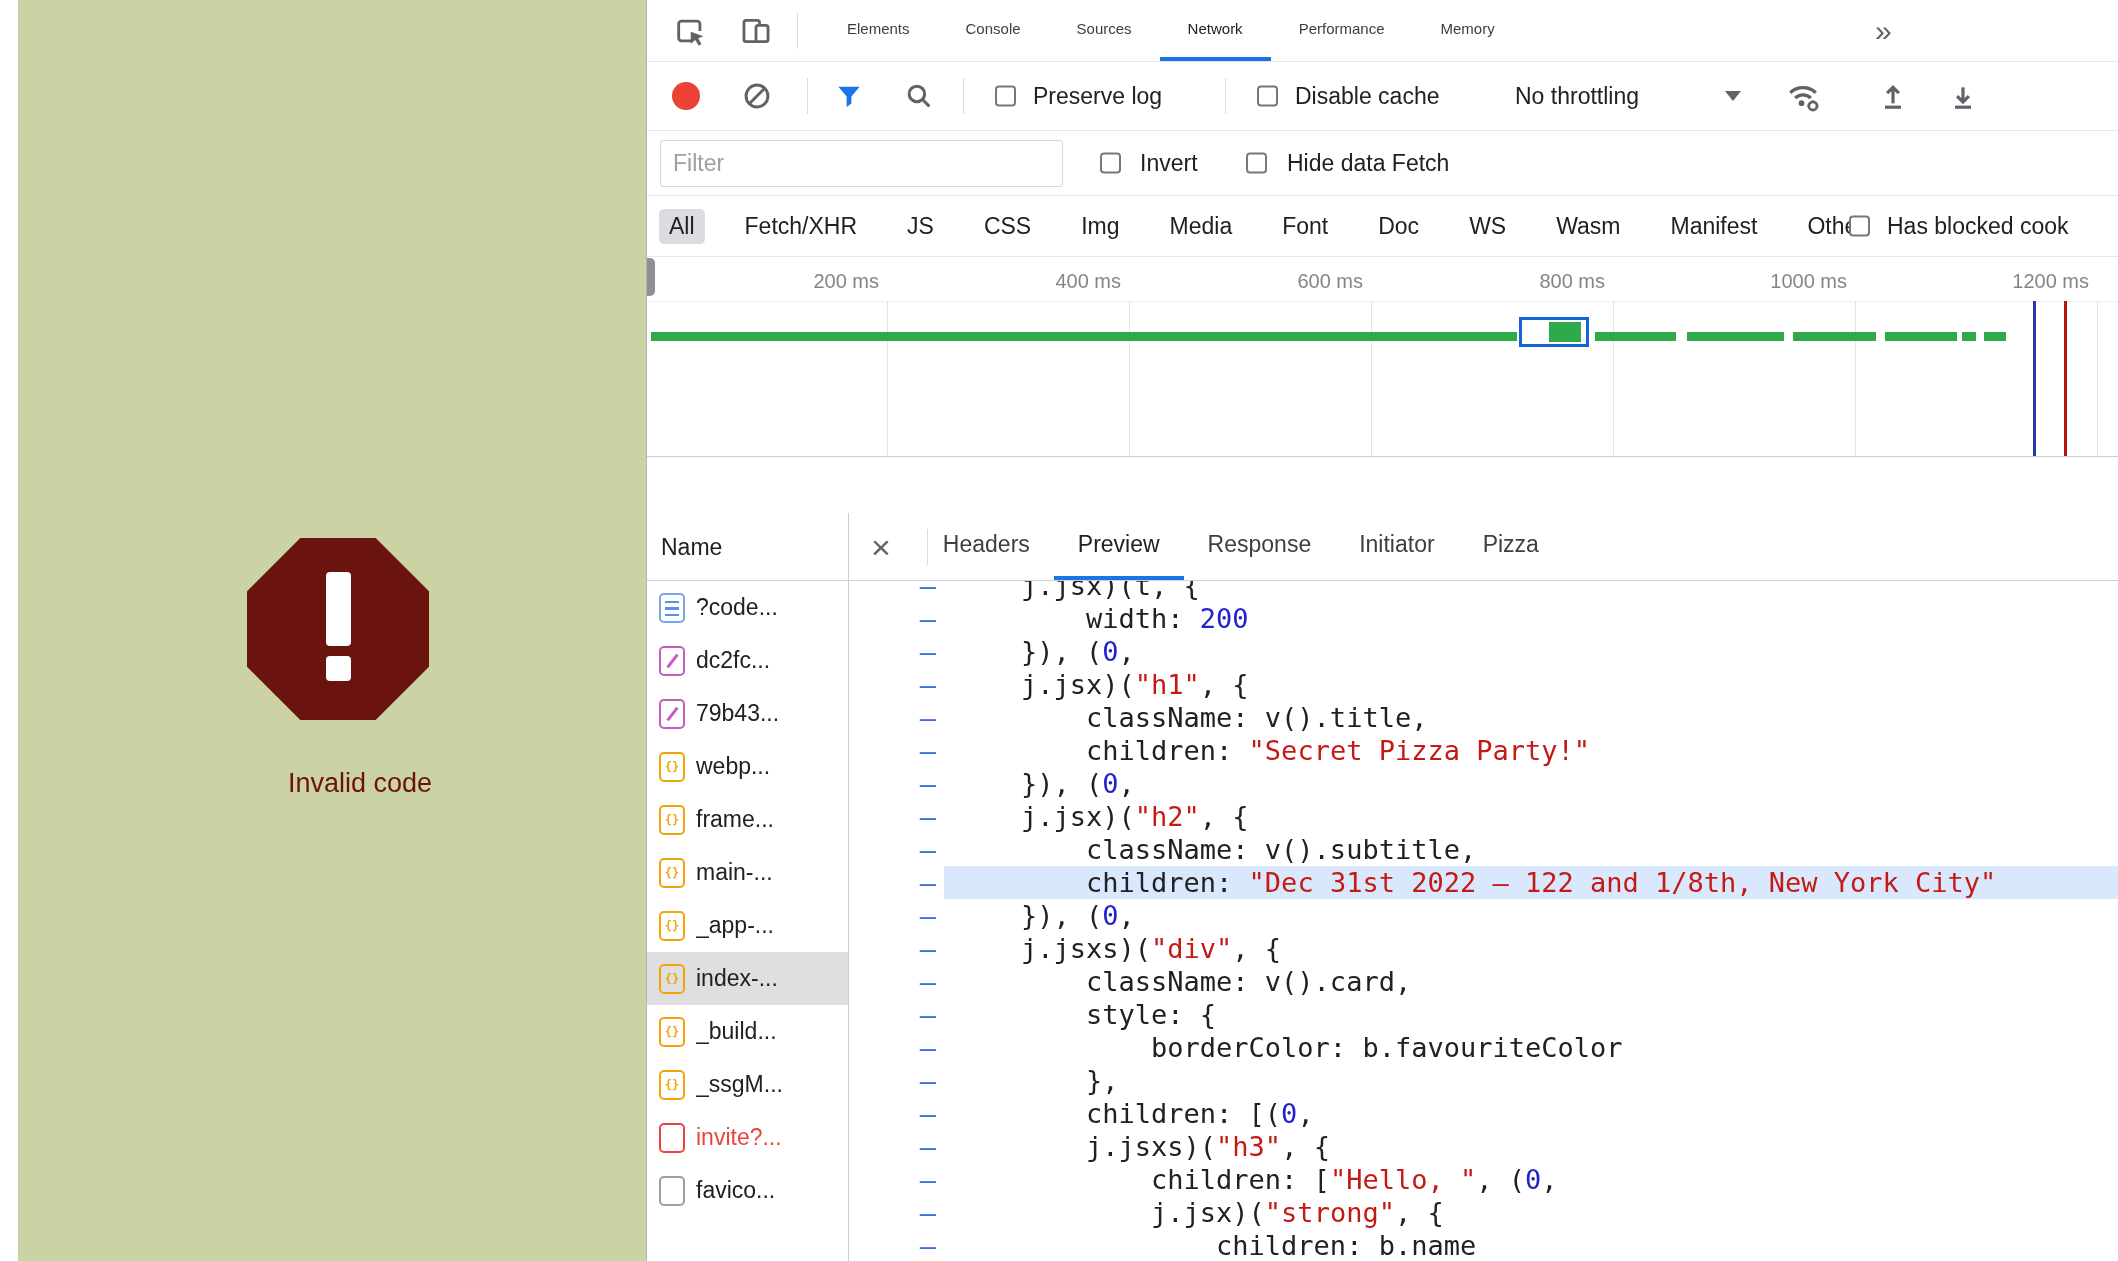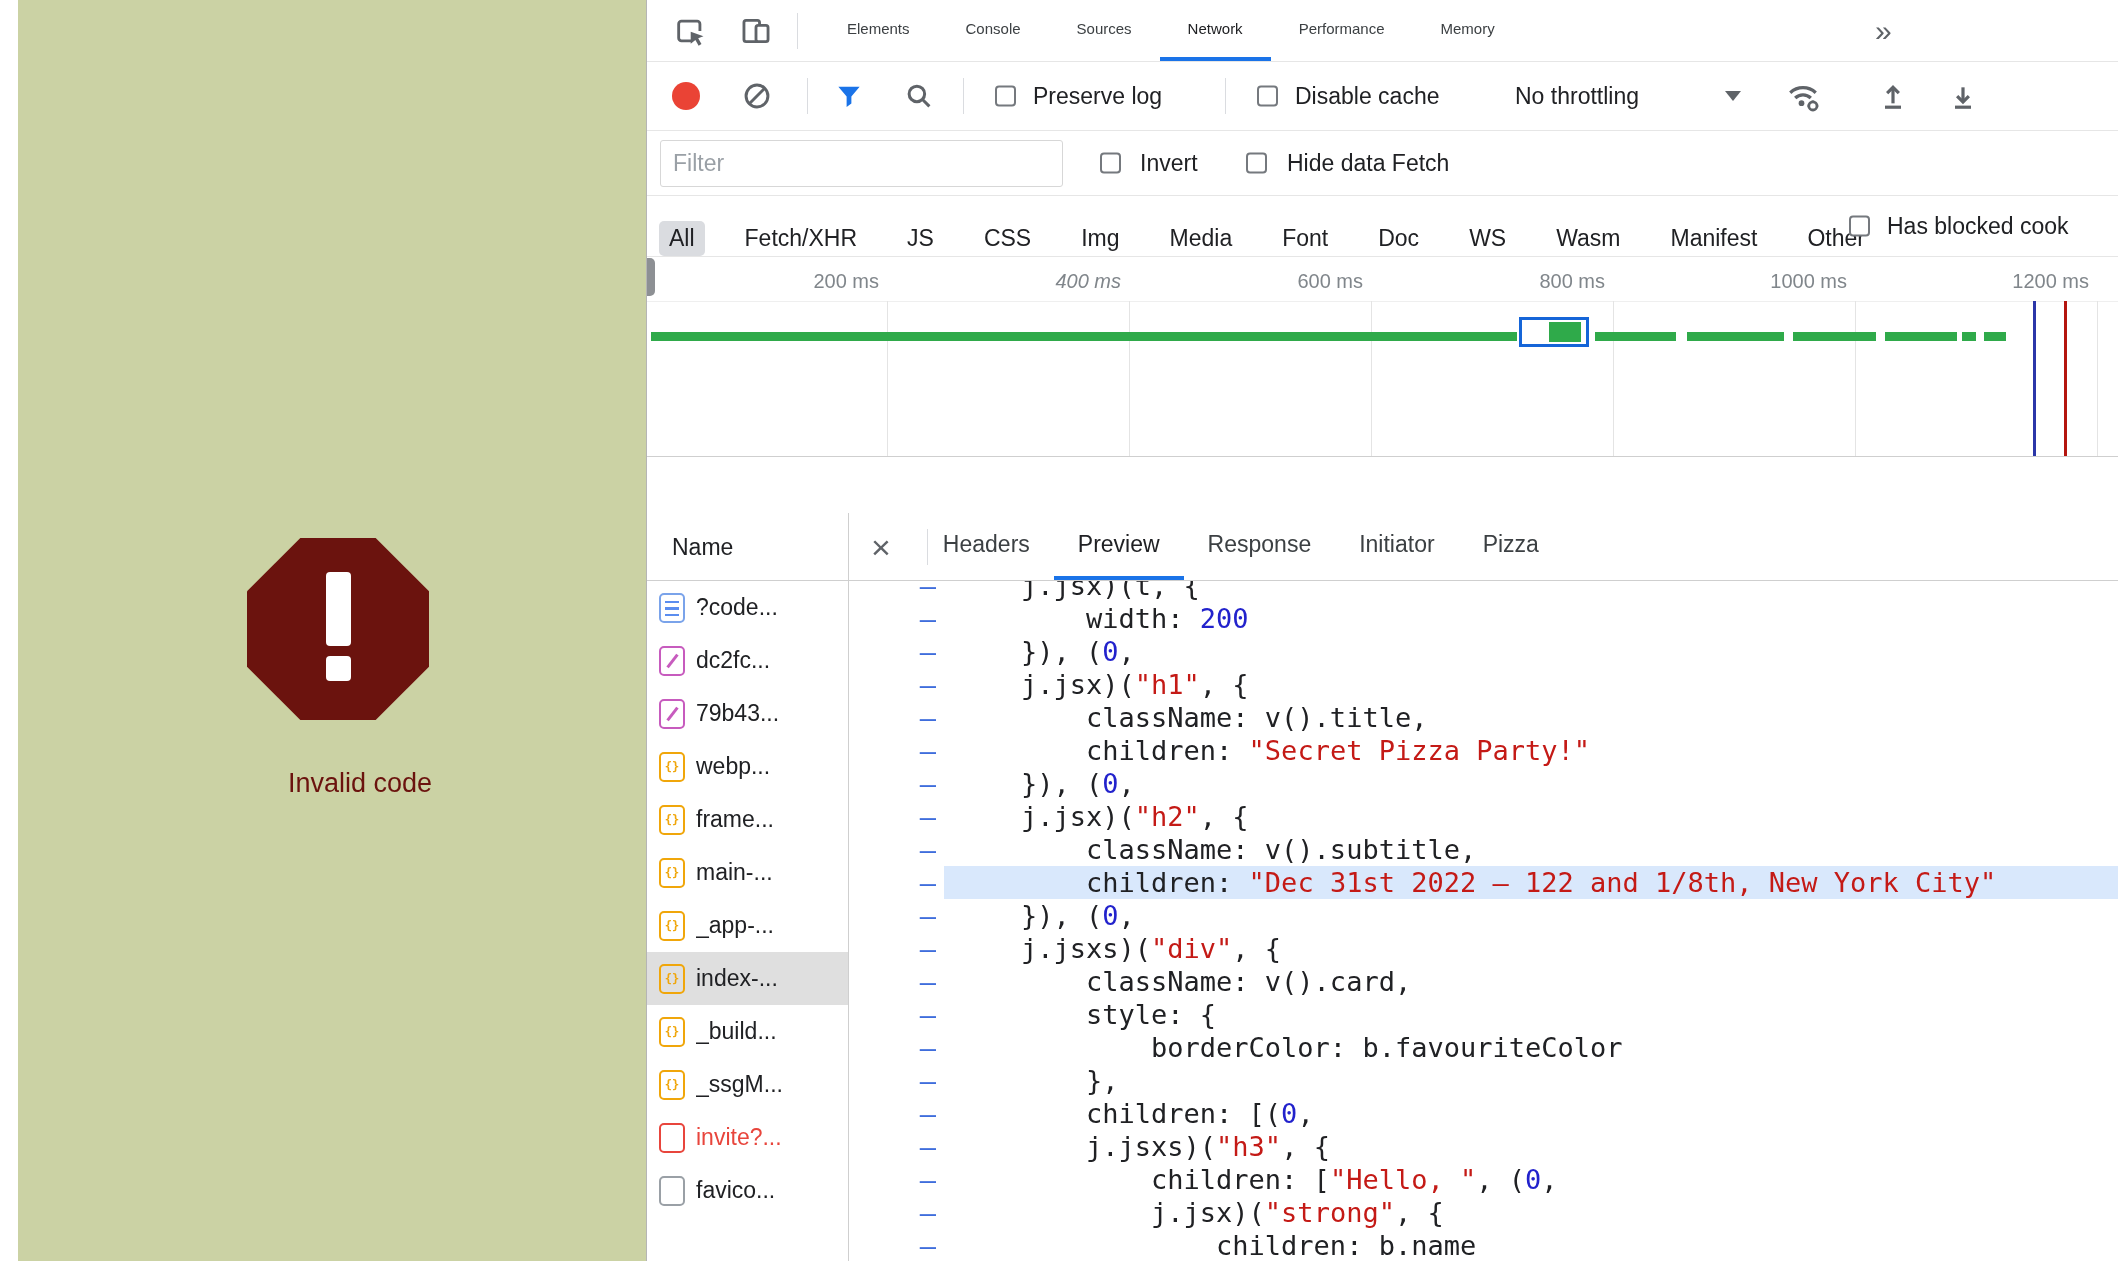--- a/index.html
+++ b/index.html
@@ -44,21 +44,21 @@
   .caret{left:1078px;width:0;height:0;border-left:8px solid transparent;border-right:8px solid transparent;border-top:10px solid var(--icon)}
 
   
   .filterrow{height:65px}
   .filter-input{position:absolute;left:13px;top:9px;width:403px;height:47px;border:1px solid #d7d7d7;border-radius:3px;
     font-family:"Liberation Sans",sans-serif;font-size:23px;color:var(--text);padding:0 12px;outline:none;background:#fff}
   .filter-input::placeholder{color:#9aa0a6}
 
   
   .chiprow{height:61px}
-  .chips{position:absolute;left:12px;top:0;height:100%;display:flex;align-items:flex-end;gap:30px}
+  .chips{position:absolute;left:12px;top:0;height:100%;display:flex;align-items:center;gap:30px}
   .chip{font-size:23px;color:var(--text);padding:4px 10px;border-radius:5px;white-space:nowrap}
   .chip.active{background:#dadce0}
   .hasblocked{position:absolute;left:12px;top:0;height:100%;width:100%}
 
   
   .thirdrow{height:56px}
 
   
   .timeline{position:relative;height:200px;border-bottom:1px solid var(--border);overflow:hidden;background:#fff}
   .tick-label{position:absolute;top:13px;width:150px;text-align:right;font-size:20px;color:#80868b;white-space:nowrap}
@@ -67,21 +67,21 @@
   .seg{position:absolute;top:75px;height:9px;background:var(--green)}
   .tsel{position:absolute;top:60px;height:30px;border:3px solid #1565d8;background:#fff}
   .tsel .fill{position:absolute;top:2px;bottom:2px;left:42%;right:8%;background:var(--green)}
   .marker{position:absolute;top:44px;bottom:0;width:3px}
   .dcl{background:#2b36a8}.loadln{background:#b4150f}
   .thandle{position:absolute;left:0;top:1px;width:8px;height:38px;background:#8d9094;border-radius:0 5px 5px 0}
 
   
   .bottom{position:absolute;left:0;right:0;top:513px;bottom:0;display:flex}
   .names{width:202px;border-right:1px solid var(--border);display:flex;flex-direction:column;overflow:hidden}
-  .nhead{height:68px;line-height:68px;padding-left:25px;font-size:23px;color:var(--text);border-bottom:1px solid var(--border)}
+  .nhead{height:68px;line-height:68px;padding-left:14px;font-size:23px;color:var(--text);border-bottom:1px solid var(--border)}
   .nrow{height:53px;display:flex;align-items:center;gap:11px;padding-left:12px;overflow:hidden}
   .nrow.selected{background:#dfdfdf}
   .nlabel{font-size:23px;color:var(--text);white-space:nowrap;overflow:hidden}
   .nrow.failed .nlabel{color:#e8453c}
   .ficon{width:26px;height:30px;border-radius:5px;position:relative;flex:none;display:flex;align-items:center;justify-content:center}
   .ficon.doc{border:2.5px solid #7aa3ea}
   .ficon.doc .lines{position:absolute;left:4px;right:4px;top:6px;height:15px;
     background:repeating-linear-gradient(to bottom,#5b8def 0 2.5px,transparent 2.5px 6.5px)}
   .ficon.css{border:2.5px solid #c75bbe}
   .ficon.css .diag{position:absolute;left:10px;top:5px;width:3px;height:16px;background:#c75bbe;transform:rotate(38deg)}
@@ -229,21 +229,21 @@
       </div>
     </div>
 
 
     <div class="timeline">
       <div class="ruler-hair"></div>
       <div id="ticks">
           <div class="gridline" style="left: 240px;"></div>
           <div class="tick-label" style="left: 82px;">200 ms</div>
           <div class="gridline" style="left: 482px;"></div>
-          <div class="tick-label" style="left: 324px; font-style: italic;">400 ms</div>
+          <div class="tick-label" style="left: 324px;">400 ms</div>
           <div class="gridline" style="left: 724px;"></div>
           <div class="tick-label" style="left: 566px;">600 ms</div>
           <div class="gridline" style="left: 966px;"></div>
           <div class="tick-label" style="left: 808px;">800 ms</div>
           <div class="gridline" style="left: 1208px;"></div>
           <div class="tick-label" style="left: 1050px;">1000 ms</div>
           <div class="gridline" style="left: 1450px;"></div>
           <div class="tick-label" style="left: 1292px;">1200 ms</div>
         </div>
       <div id="segs">

